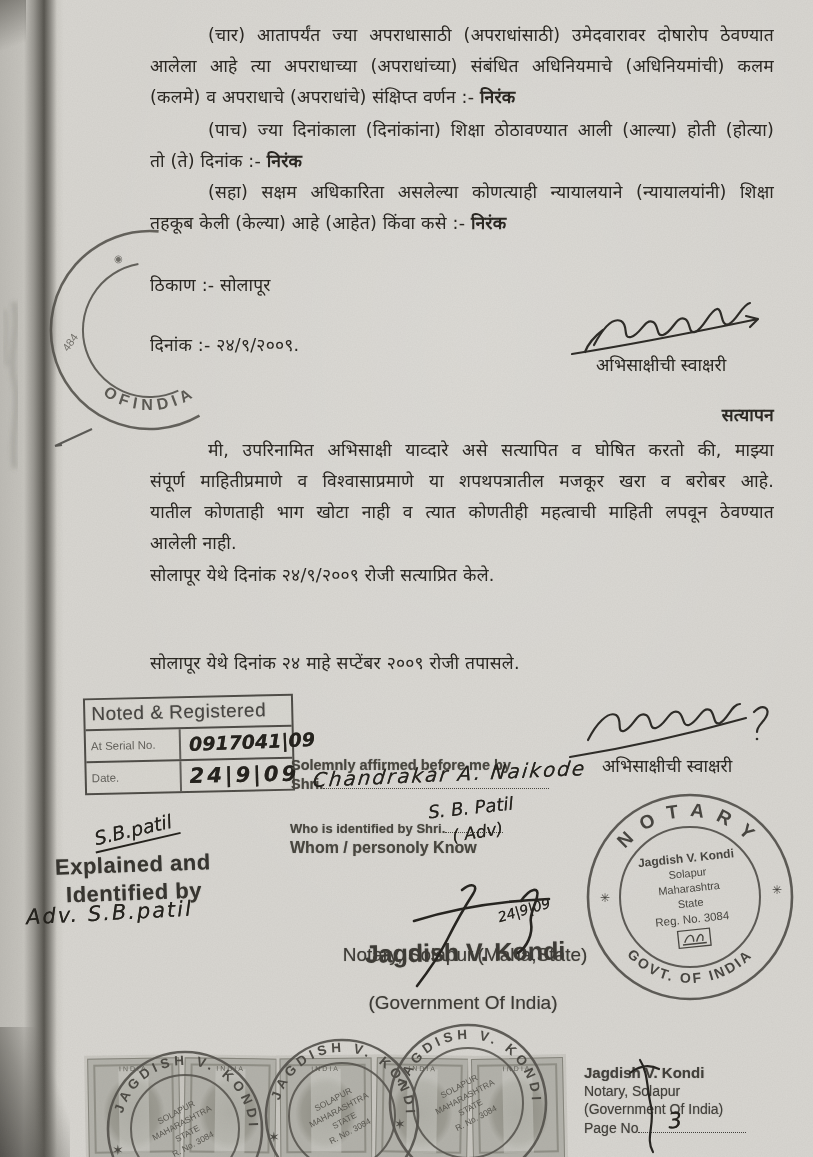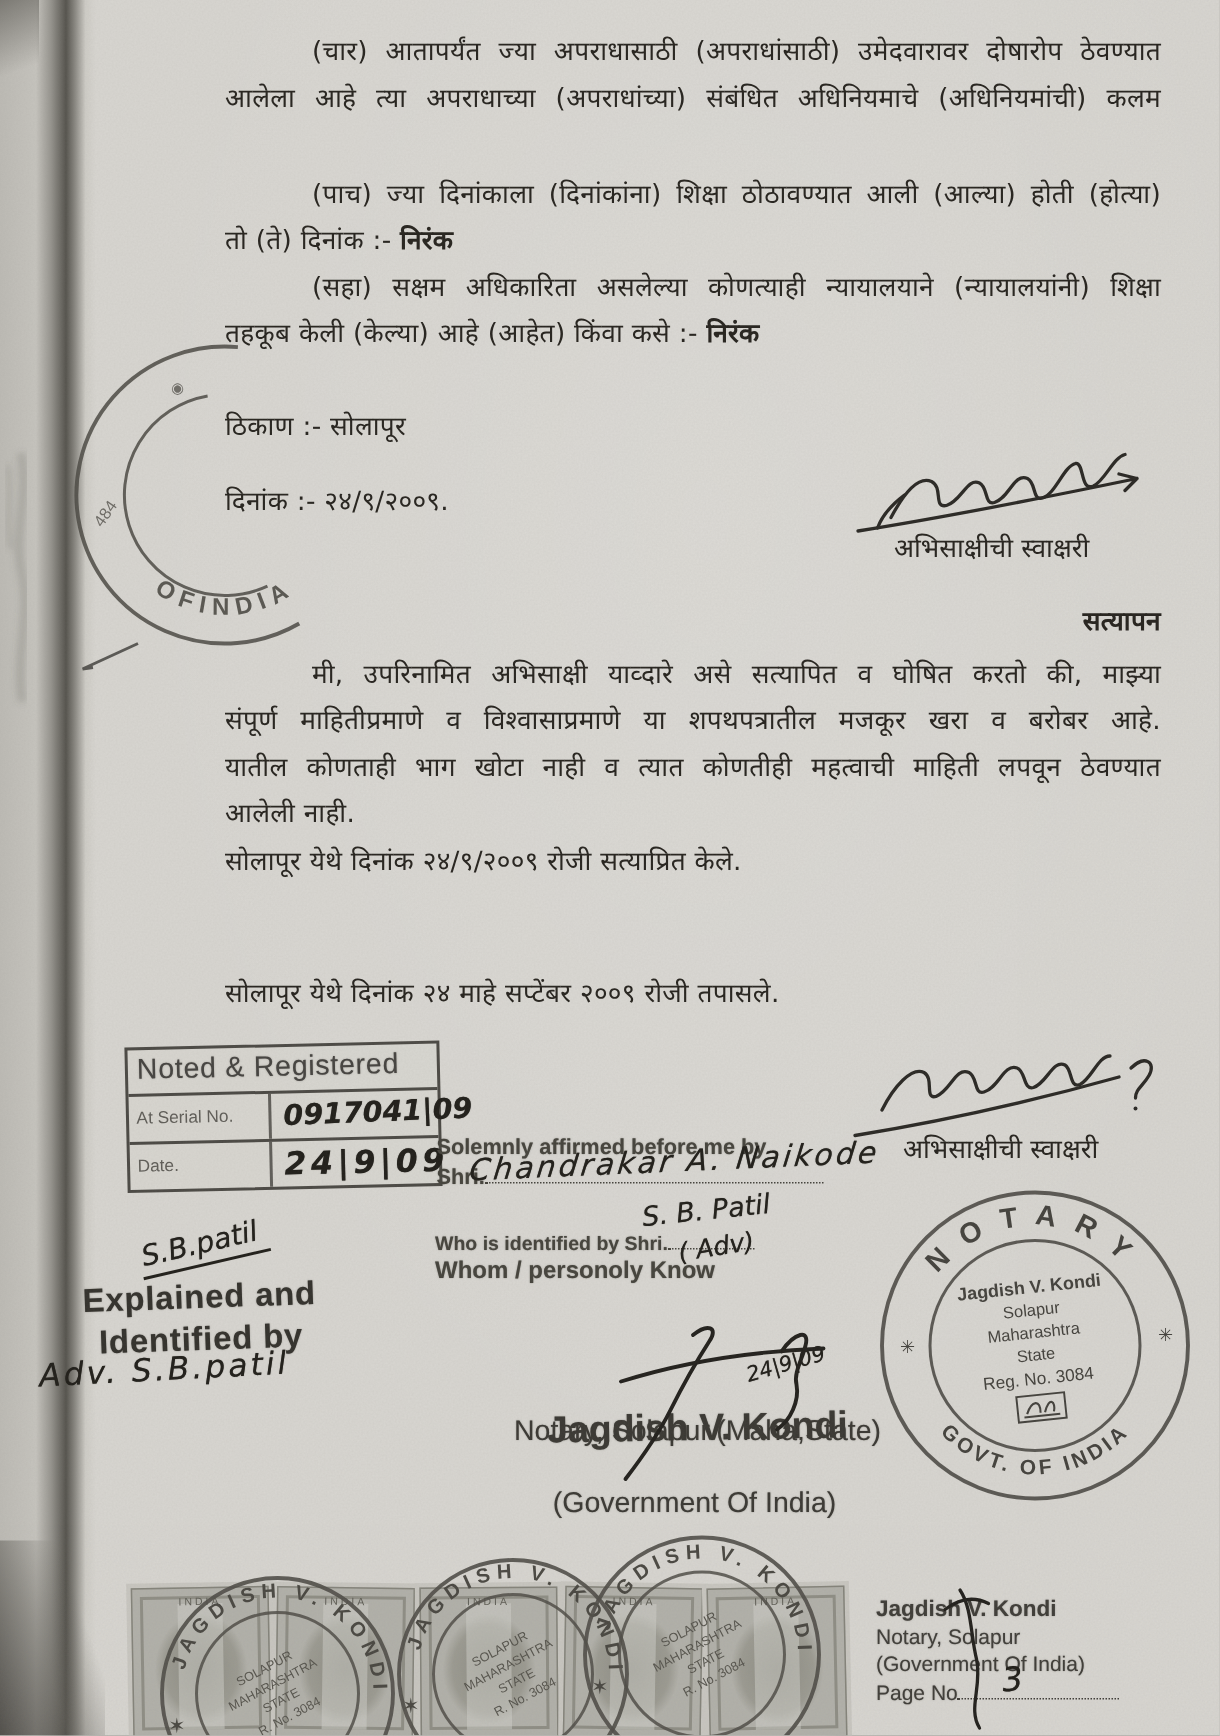--- a/index.html
+++ b/index.html
@@ -46,29 +46,30 @@
   .rev .top{position:absolute;top:6px;left:0;width:100%;text-align:center;
        font-size:7px;letter-spacing:2px;color:#5f5e56;font-family:"Liberation Sans",sans-serif;}
 </style>
 </head>
 <body>
 
 <div id="page">
 
   <div class="dl ind just" style="top:22px"><span>(चार) आतापर्यंत ज्या अपराधासाठी (अपराधांसाठी) उमेदवारावर दोषारोप ठेवण्यात</span></div>
   <div class="dl just" style="top:53px"><span>आलेला आहे त्या अपराधाच्या (अपराधांच्या) संबंधित अधिनियमाचे (अधिनियमांची) कलम</span></div>
+  <div class="dl" style="top:84px"><span>(कलमे) व अपराधाचे (अपराधांचे) संक्षिप्त वर्णन :-</span> <b class="ans">निरंक</b></div>
 
   <div class="dl ind just" style="top:117px"><span>(पाच) ज्या दिनांकाला (दिनांकांना) शिक्षा ठोठावण्यात आली (आल्या) होती (होत्या)</span></div>
   <div class="dl" style="top:148px"><span>तो (ते) दिनांक :-</span> <b class="ans">निरंक</b></div>
 
   <div class="dl ind just" style="top:179px"><span>(सहा) सक्षम अधिकारिता असलेल्या कोणत्याही न्यायालयाने (न्यायालयांनी) शिक्षा</span></div>
   <div class="dl" style="top:210px"><span>तहकूब केली (केल्या) आहे (आहेत) किंवा कसे :-</span> <b class="ans">निरंक</b></div>
 
   <div class="dl" style="top:272px"><span>ठिकाण :- सोलापूर</span></div>
-  <div class="dl" style="top:322px"><span>दिनांक :- २४/९/२००९.</span></div>
+  <div class="dl" style="top:332px"><span>दिनांक :- २४/९/२००९.</span></div>
 
   <div class="abs deva z3" style="left:596px;top:352px;font-size:17.5px">अभिसाक्षीची स्वाक्षरी</div>
 
   <div class="dl" style="top:402px;text-align:right;font-weight:700"><span>सत्यापन</span></div>
 
   <div class="dl ind just" style="top:437px"><span>मी, उपरिनामित अभिसाक्षी याव्दारे असे सत्यापित व घोषित करतो की, माझ्या</span></div>
   <div class="dl just" style="top:468px"><span>संपूर्ण माहितीप्रमाणे व विश्वासाप्रमाणे या शपथपत्रातील मजकूर खरा व बरोबर आहे.</span></div>
   <div class="dl just" style="top:499px"><span>यातील कोणताही भाग खोटा नाही व त्यात कोणतीही महत्वाची माहिती लपवून ठेवण्यात</span></div>
   <div class="dl" style="top:530px"><span>आलेली नाही.</span></div>
 

